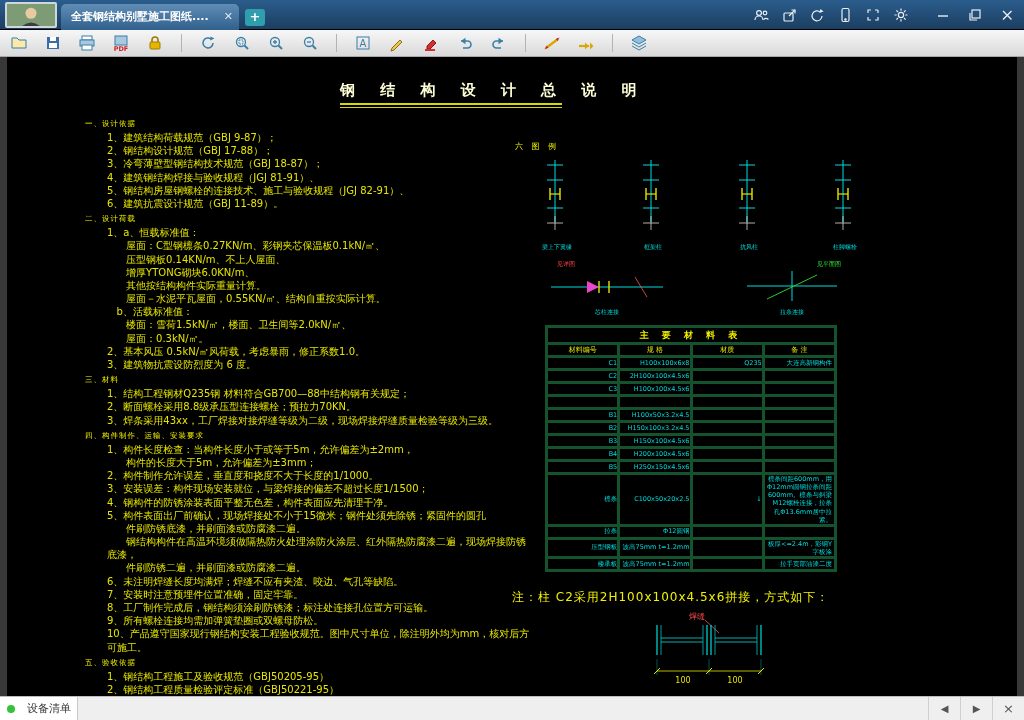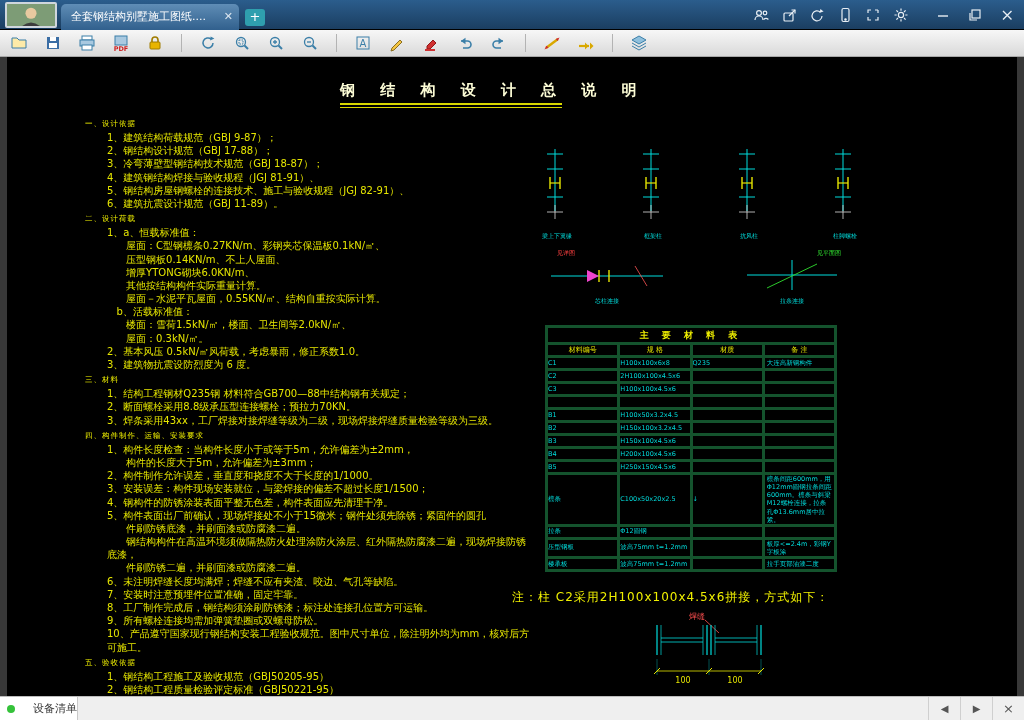--- a/index.html
+++ b/index.html
@@ -2,21 +2,21 @@
 <html><head>
 <meta charset="utf-8">
 <style>
   * { box-sizing: border-box; margin: 0; padding: 0; }
   html,body { width:1024px; height:720px; overflow:hidden; background:#222;
               font-family:"DejaVu Sans", sans-serif; }
   .window { position:relative; width:1024px; height:720px; background:#000; }
 
   
   .titlebar { position:absolute; top:0; left:0; right:0; height:29px;
-    background:linear-gradient(#2b5d8c,#1b3e61); display:flex; align-items:center; }
+    background:linear-gradient(#2b5d8c,#1b3e61); display:flex; align-items:center;font-weight:bold; }
   .avatar { width:52px; height:26px; margin:2px 4px 2px 5px; border:2px solid #cfd6dd;
     border-radius:2px; background:#7d9c76; overflow:hidden; flex:0 0 auto; cursor:pointer; }
   .tab { height:26px; margin-top:4px; width:178px; display:flex; align-items:center;
     padding:0 6px 0 10px; border-radius:5px 5px 0 0;
     background:linear-gradient(#5f8db6,#31608d); color:#fff; font-size:11px; }
   .tab-title { flex:1; white-space:nowrap; overflow:hidden; text-overflow:ellipsis; }
   .tab-close { color:#dce6f0; font-size:11px; margin-left:6px; cursor:pointer; }
   .newtab { width:20px; height:17px; margin:6px 0 0 6px; background:#2f9fae;
     border-radius:3px; color:#fff; font-size:13px; line-height:16px; text-align:center; cursor:pointer; }
   .tb-right { margin-left:auto; display:flex; align-items:center; gap:10px; padding-right:8px; }
@@ -56,32 +56,32 @@
   .leg-low { text-align:center; }
   .leg-note { font-size:6px; }
   .leg-note.red { color:#ff4040; text-align:left; margin-left:10px; }
   .leg-note.green { color:#30e030; text-align:right; margin-right:6px; }
 
   .mat-table { position:absolute; left:538px; top:268px; border-collapse:collapse;
     table-layout:fixed; width:292px; }
   .mat-table td, .mat-table th { border:3px solid #14532d; overflow:hidden; }
   .mt-title { color:#f2f200; font-size:9px; letter-spacing:5px; text-align:center; height:17px; font-weight:bold; }
   .mt-head th { color:#e6e600; font-size:7px; font-weight:normal; height:13px; text-align:center; }
-  .mat-table tbody td { color:#00dcdc; font-size:6.5px; height:13px; text-align:left; }
+  .mat-table tbody td { color:#00dcdc; font-size:6.5px; height:13px; text-align:right; }
   td.c-note { font-size:5.5px; text-align:left; padding:0 2px; line-height:1.25; }
   .col-no{width:46px}.col-spec{width:92px}.col-mat{width:34px}.col-note{width:120px}
 
   .dwg-note { position:absolute; left:505px; top:532px; color:#f0f000; font-size:12px; letter-spacing:1px; }
   .splice { position:absolute; left:632px; top:552px; }
 
   
   .statusbar { position:absolute; left:0; right:0; bottom:0; height:24px; background:#efefef;
     border-top:1px solid #bdbdbd; display:flex; align-items:center; font-size:11px; color:#333; }
   .dev-chip { height:100%; width:78px; background:#fff; border-right:1px solid #c9c9c9;
-    display:flex; align-items:center; gap:18px; padding-left:7px; cursor:pointer; }
+    display:flex; align-items:center; gap:12px; padding-left:7px; cursor:pointer; }
   .dot { width:8px; height:8px; border-radius:50%; background:#35c23a; }
   .sb-right { margin-left:auto; display:flex; align-items:center; height:100%; }
   .sb-btn { width:32px; height:100%; display:flex; align-items:center; justify-content:center;
     border-left:1px solid #cfcfcf; color:#555; font-size:10px; cursor:pointer; }
   .sb-btn.close { font-size:13px; }
 </style>
 </head>
 <body>
 
 <div class="window">
@@ -338,20 +338,21 @@
           </div>
           <div class="sec">
             <div class="sec-h">五、验收依据</div>
             <div class="sec-b">1、钢结构工程施工及验收规范（GBJ50205-95）
 2、钢结构工程质量检验评定标准（GBJ50221-95）
 3、其他相关的检验标准。</div>
           </div>
         </div>
 
       <div class="legend">
+        <div class="leg-h">六  图 例</div>
         <div class="leg-row">
 
         <div class="leg-item">
               <svg width="64" height="80" viewBox="0 0 64 80">
                 <line x1="30" y1="2" x2="30" y2="64" stroke="#00dcdc" stroke-width="1"></line>
                 <line x1="22" y1="7" x2="38" y2="7" stroke="#00dcdc"></line>
                 <line x1="22" y1="22" x2="38" y2="22" stroke="#00dcdc"></line>
                 <line x1="25" y1="30" x2="25" y2="42" stroke="#e6e600" stroke-width="1.4"></line>
                 <line x1="35" y1="30" x2="35" y2="42" stroke="#e6e600" stroke-width="1.4"></line>
                 <line x1="25" y1="36" x2="35" y2="36" stroke="#e6e600" stroke-width="1.2"></line>

